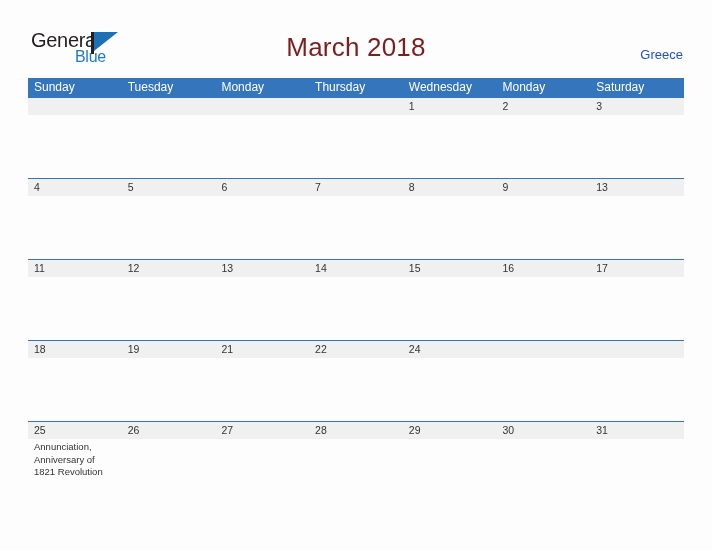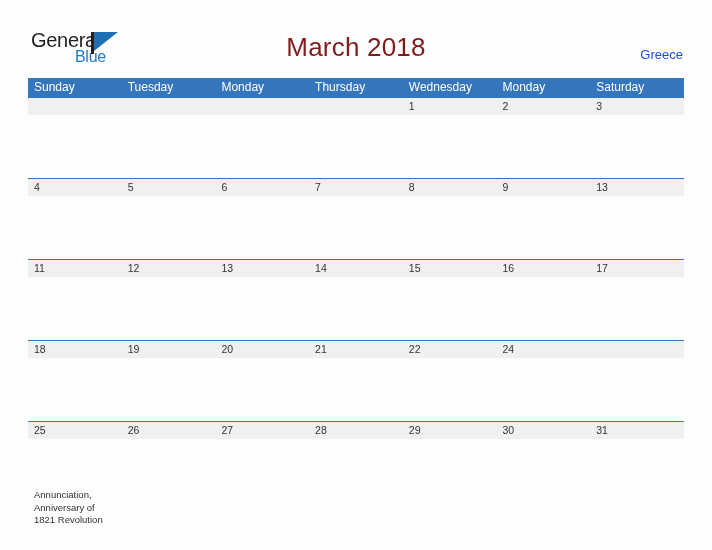--- a/index.html
+++ b/index.html
@@ -146,21 +146,20 @@
     color: #333333;
   }
   .body-cell {
     width: 14.2857%;
     box-sizing: border-box;
     padding: 2px 6px 0 6px;
     font-size: 9.5px;
     line-height: 12.5px;
     color: #333333;
     word-wrap: break-word;
-    margin-top: 48px;
   }
   .body-cell .event {
     display: block;
     white-space: pre-line;
   }
 </style>
 </head>
 <body>
 
 <div class="page">
@@ -294,21 +293,20 @@
         <div class="body-cell">
             <span class="event"></span>
           </div>
       </div>
     </div>
 
     <div class="week-row">
       <div class="date-band">
         <div class="date-cell">18</div>
         <div class="date-cell">19</div>
-        <div class="date-cell">20</div>
         <div class="date-cell">21</div>
         <div class="date-cell">22</div>
         <div class="date-cell">24</div>
       </div>
       <div class="body-band">
         <div class="body-cell">
             <span class="event"></span>
           </div>
         <div class="body-cell">
             <span class="event"></span>

